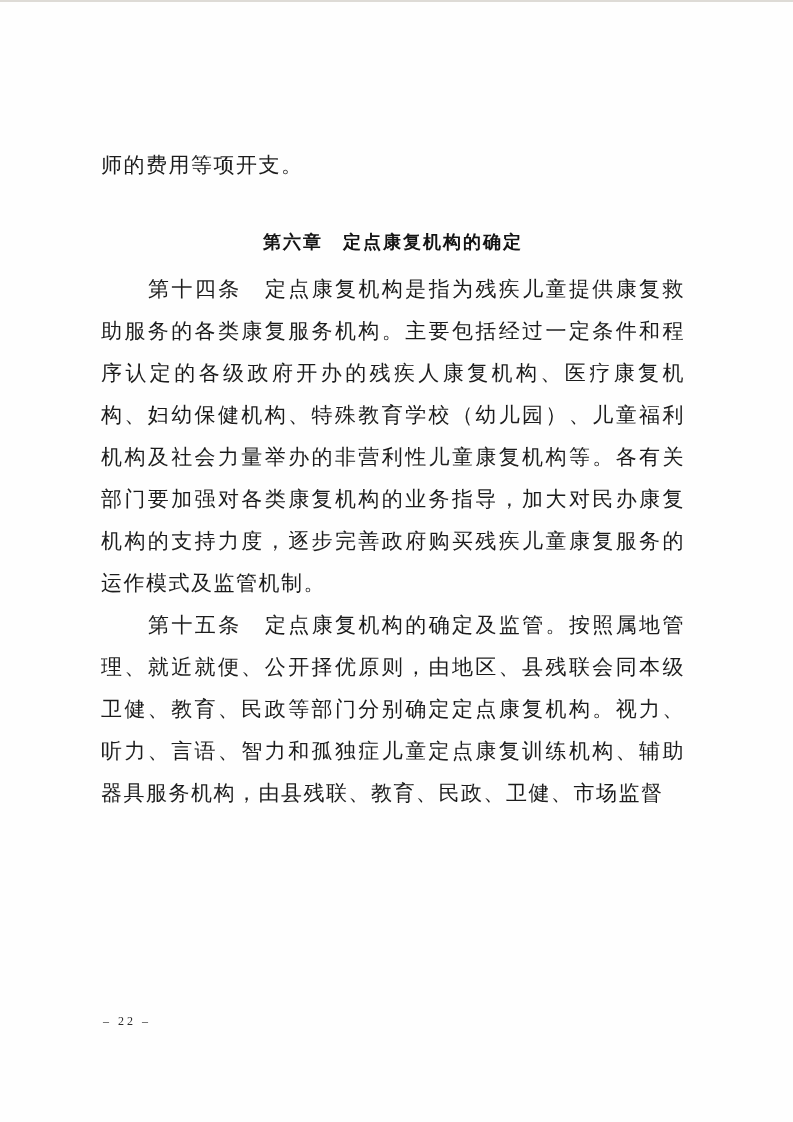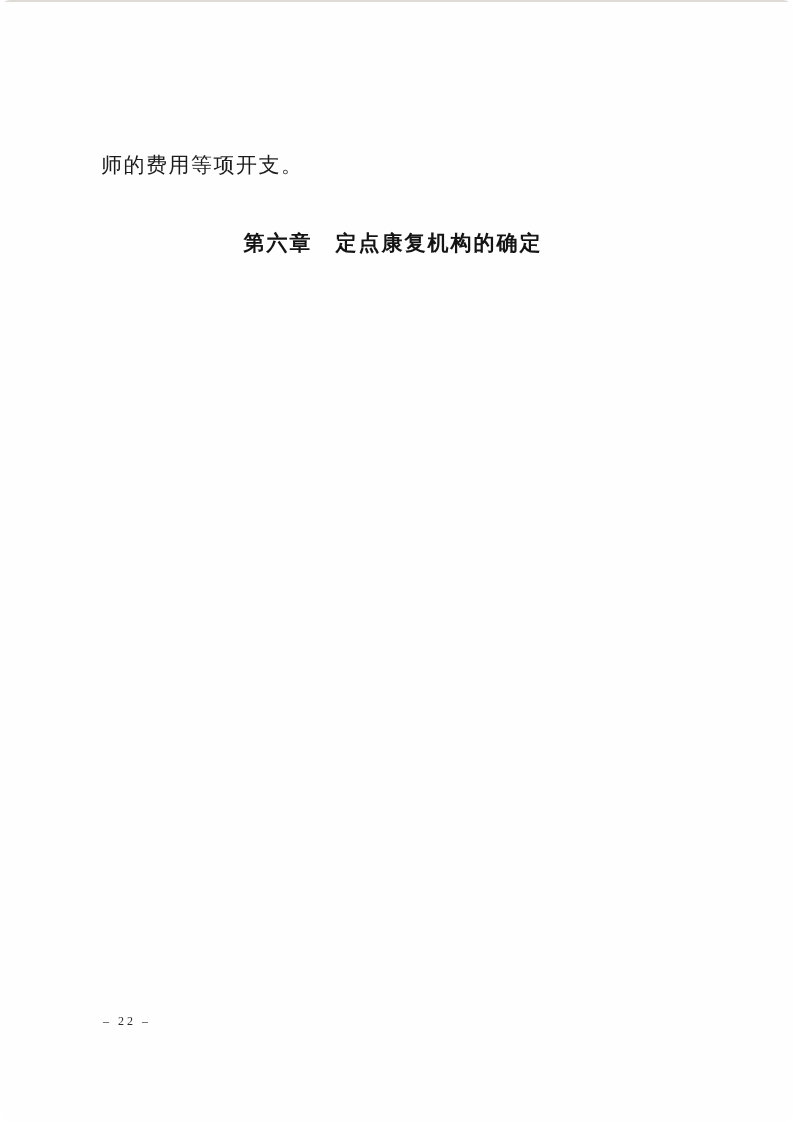--- a/index.html
+++ b/index.html
@@ -8,21 +8,20 @@
     background: #ffffff;
   }
   .page {
     position: relative;
     width: 793px;
     height: 1122px;
     background: #fefefe;
     overflow: hidden;
     font-family: "Liberation Serif", serif;
     color: #1c1c1c;
-    border-radius: 10px;
   }
   .scan-top-edge {
     position: absolute;
     top: 0;
     left: 0;
     right: 0;
     height: 2px;
     background: #dedbd6;
   }
   .content {
@@ -39,21 +38,21 @@
   .content p {
     margin: 0;
   }
   .content p.indent {
     text-indent: 47px;
   }
   .chapter {
     margin: 35px 0 4px 0;
     font-family: "Liberation Sans", sans-serif;
     font-weight: bold;
-    font-size: 21px;
+    font-size: 18px;
     line-height: 43px;
     letter-spacing: 2px;
     text-align: center;
     text-indent: 0;
     color: #141414;
   }
   .pageno {
     position: absolute;
     left: 103px;
     top: 1014px;
@@ -67,17 +66,19 @@
 
 <div class="page">
   <div class="scan-top-edge"></div>
 
   <div class="content">
     <p>师的费用等项开支。</p>
 
 
     <h2 class="chapter">第六章　定点康复机构的确定</h2>
 
+    <p class="indent">第十四条　定点康复机构是指为残疾儿童提供康复救助服务的各类康复服务机构。主要包括经过一定条件和程序认定的各级政府开办的残疾人康复机构、医疗康复机构、妇幼保健机构、特殊教育学校（幼儿园）、儿童福利机构及社会力量举办的非营利性儿童康复机构等。各有关部门要加强对各类康复机构的业务指导，加大对民办康复机构的支持力度，逐步完善政府购买残疾儿童康复服务的运作模式及监管机制。</p>
 
+    <p class="indent">第十五条　定点康复机构的确定及监管。按照属地管理、就近就便、公开择优原则，由地区、县残联会同本级卫健、教育、民政等部门分别确定定点康复机构。视力、听力、言语、智力和孤独症儿童定点康复训练机构、辅助器具服务机构，由县残联、教育、民政、卫健、市场监督</p>
   </div>
 
   <div class="pageno">– 22 –</div>
 </div>
 
 </body></html>

